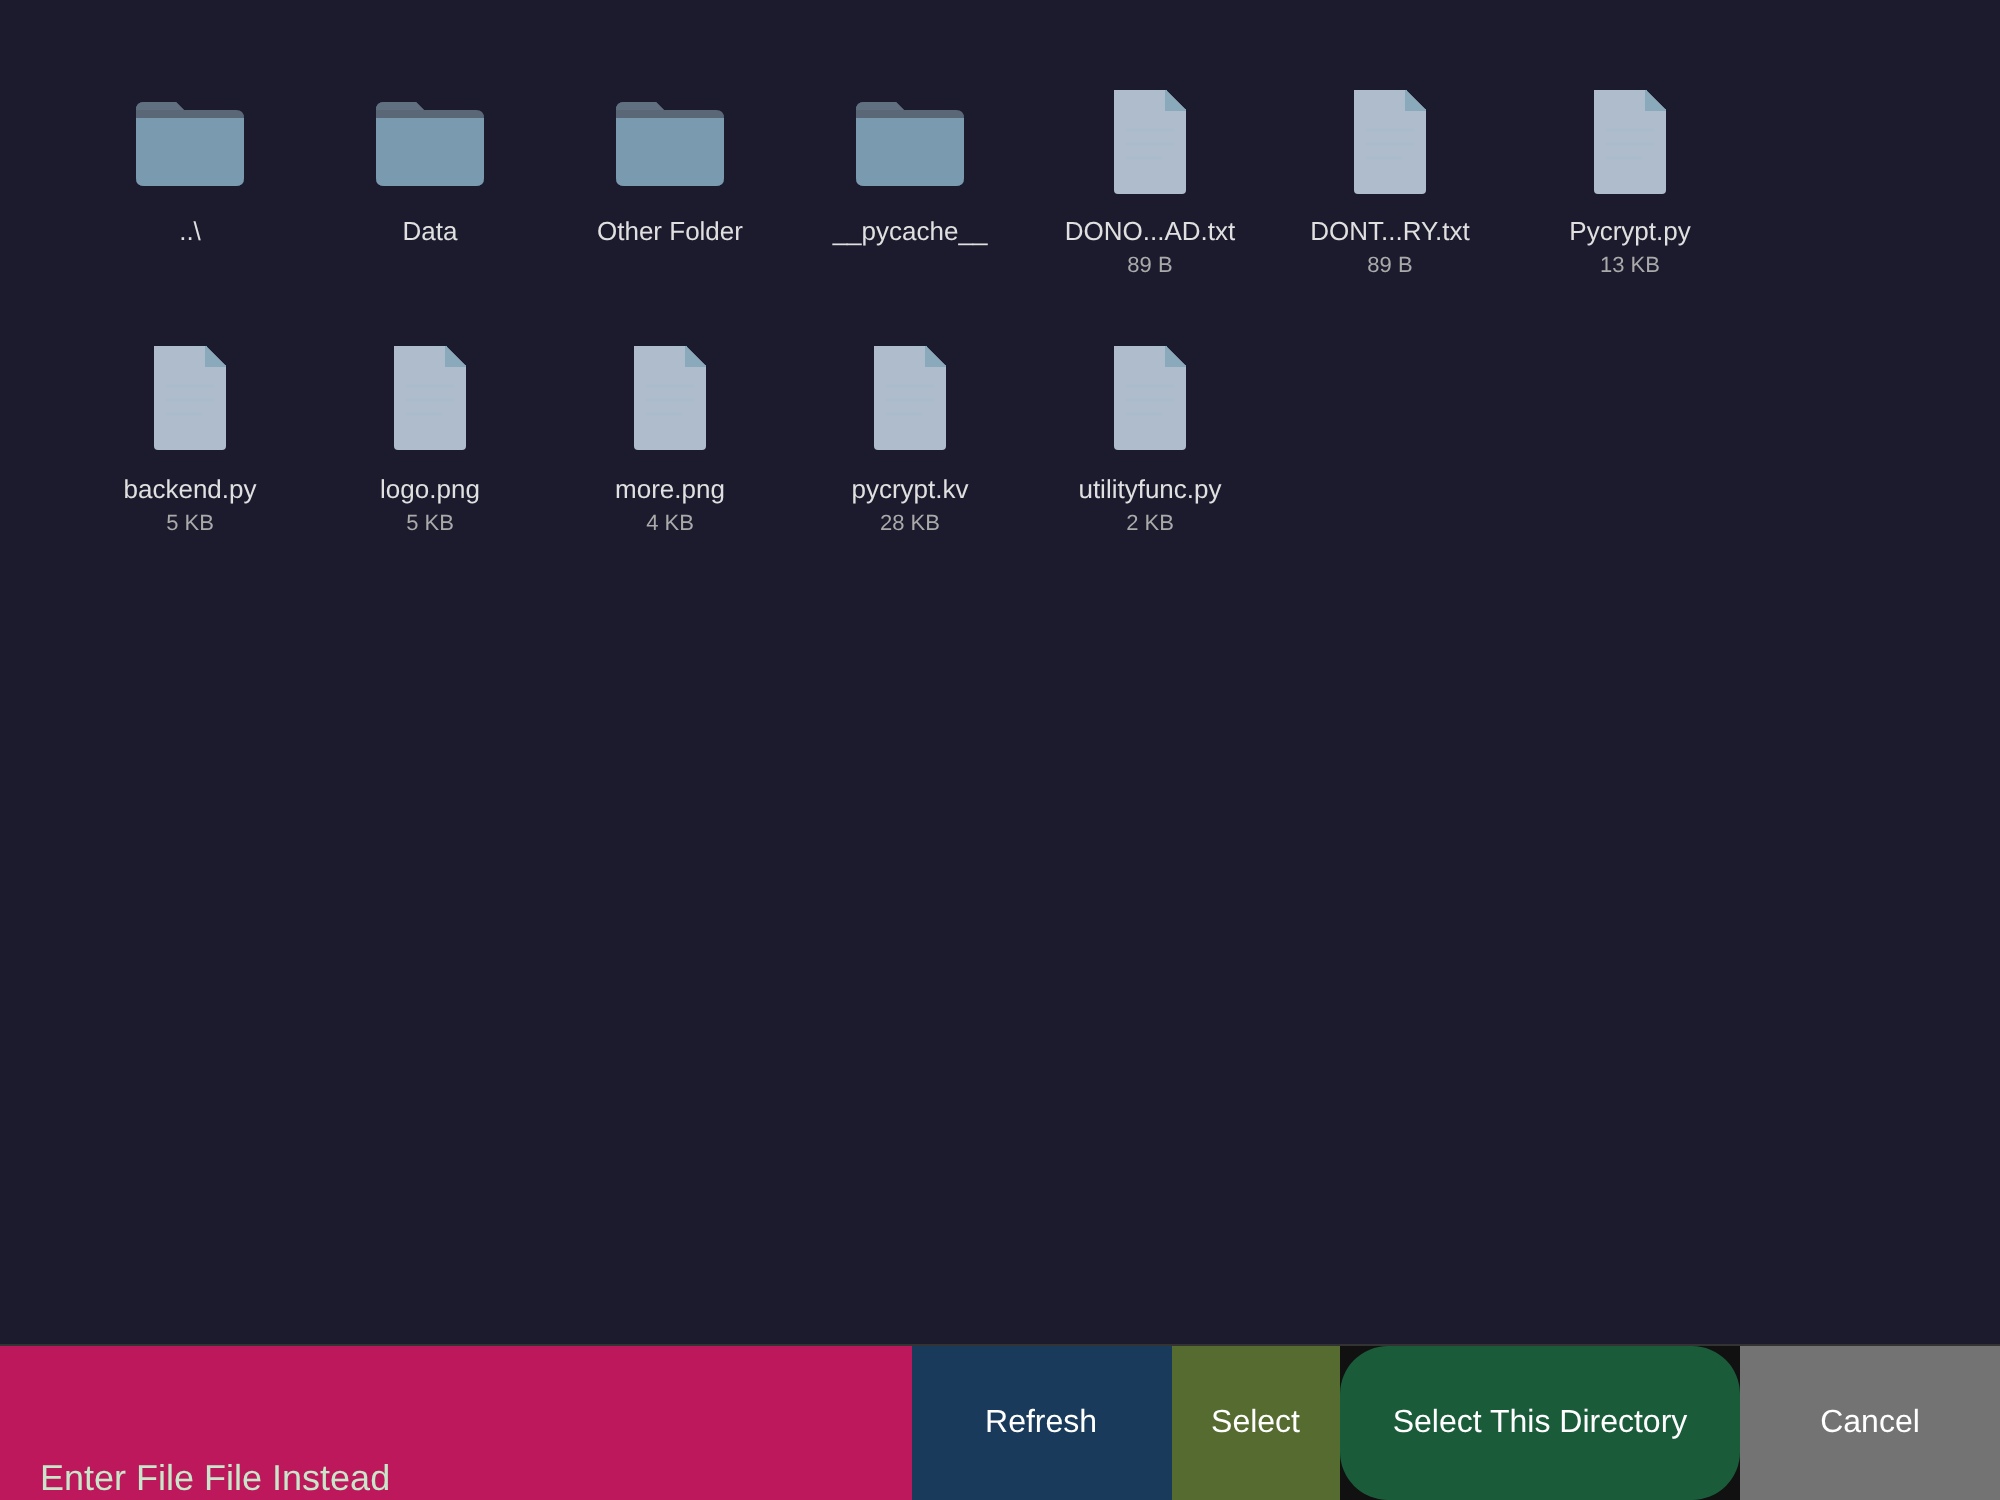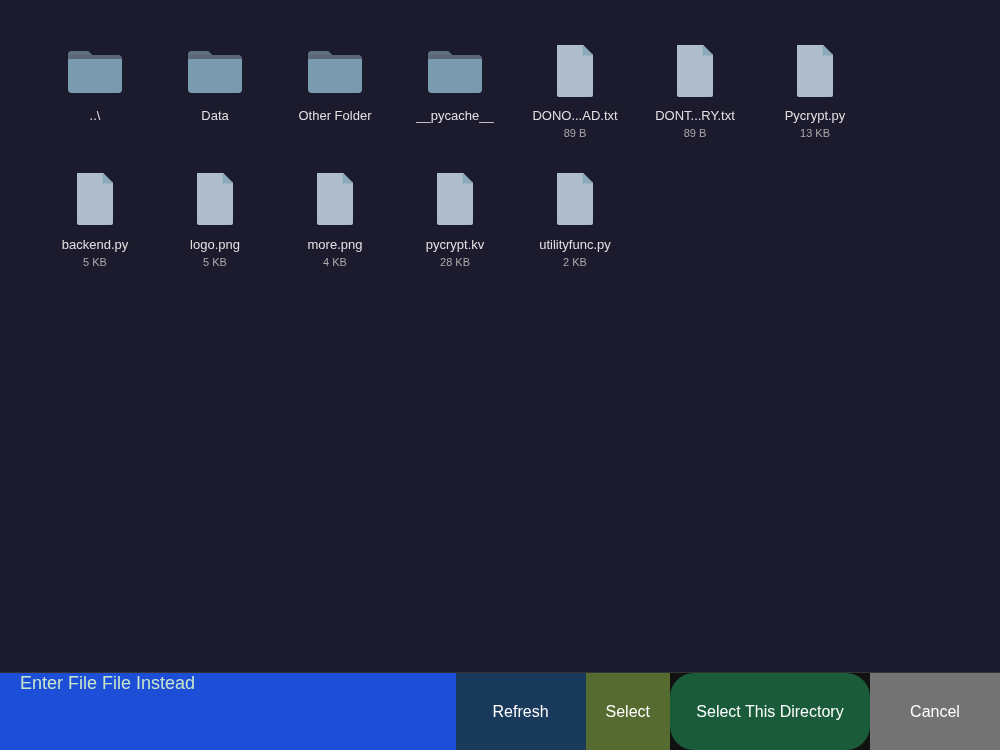--- a/index.html
+++ b/index.html
@@ -80,25 +80,25 @@
     .bottom-bar {
       height: 78px;
       background: #111111;
       display: flex;
       align-items: stretch;
       border-top: 1px solid #333;
     }
 
     .input-area {
       flex: 1;
-      background: #1d4ed8;
+      background: #be185d;
       border: none;
       padding: 0 20px;
       display: flex;
-      align-items: flex-start;
+      align-items: flex-end;
     }
 
     .file-input {
       background: transparent;
       border: none;
       color: #c8e6c9;
       font-size: 18px;
       width: 100%;
       outline: none;
       font-family: Arial, sans-serif;

